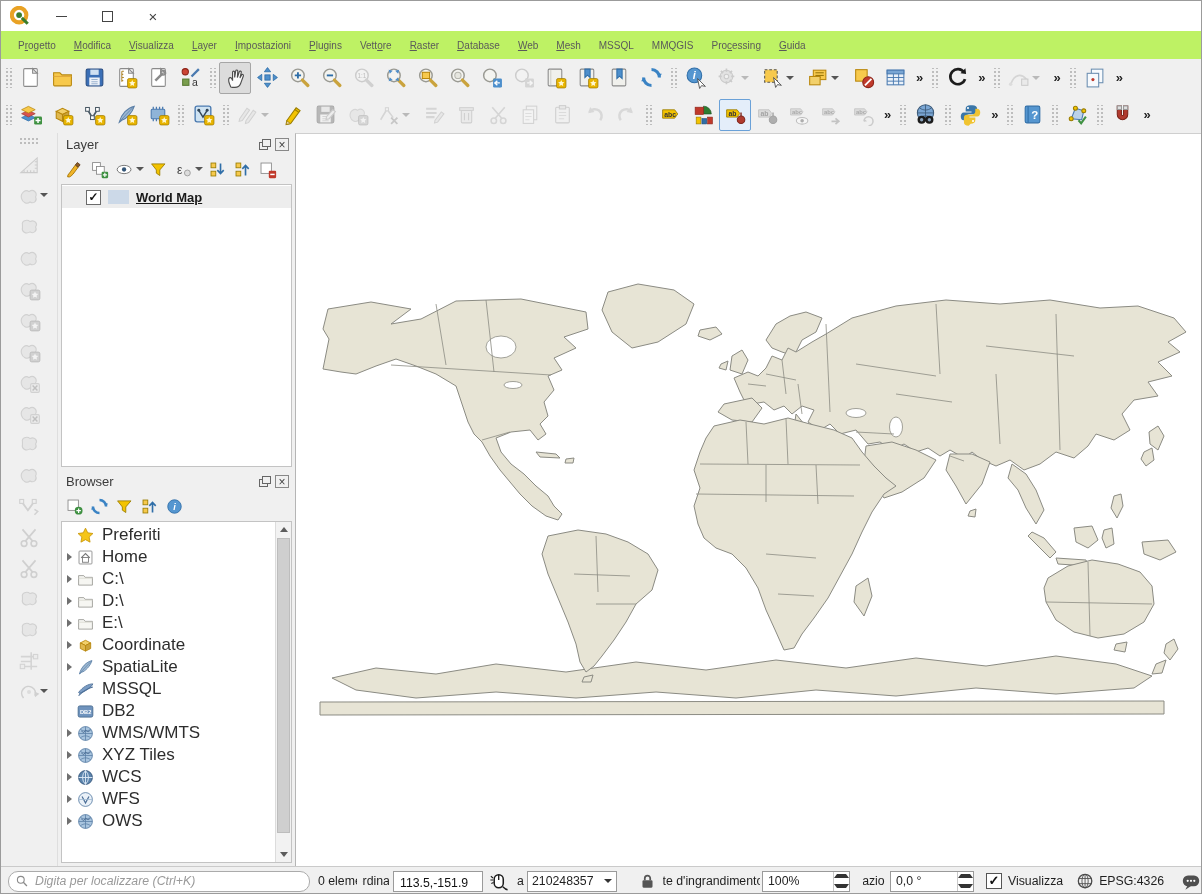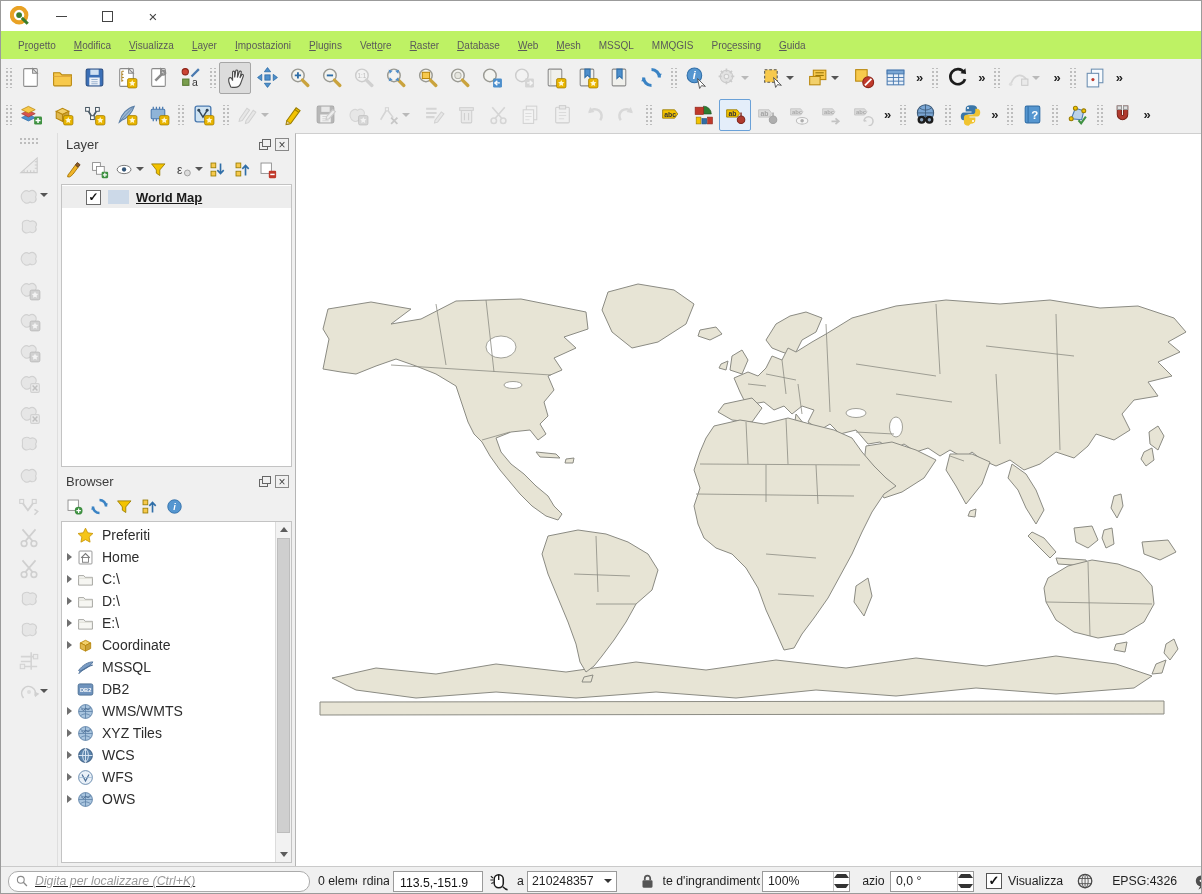--- a/index.html
+++ b/index.html
@@ -56,33 +56,33 @@
   
   .lrow{height:22px;display:flex;align-items:center;background:#ededed;margin-top:1px;}
   .lchk{width:13px;height:13px;border:1px solid #6b6b6b;background:#fff;margin-left:24px;font-size:12px;line-height:12px;text-align:center;color:#111;font-weight:bold;}
   .lswatch{width:21px;height:14px;margin-left:7px;}
   .lname{margin-left:7px;font-size:13px;font-weight:bold;text-decoration:underline;color:#1a1a1a;}
   
   .brow{height:22px;display:flex;align-items:center;}
   .barrow{width:14px;display:flex;justify-content:center;flex:none;}
   .tri{width:0;height:0;border-top:4px solid transparent;border-bottom:4px solid transparent;border-left:5px solid #6f6f6f;}
   .bicon{width:19px;height:19px;flex:none;margin-right:7px;}
-  .blabel{font-size:14px;color:#2d2d2d;white-space:nowrap;text-align:center;}
+  .blabel{font-size:17px;color:#2d2d2d;white-space:nowrap;text-align:center;}
   .sbar{position:absolute;right:0;top:0;bottom:0;width:15px;background:#f2f2f2;border-left:1px solid #dcdcdc;}
   .sarrow{height:15px;display:flex;align-items:center;justify-content:center;}
   .sarrow .t{width:0;height:0;border-left:4px solid transparent;border-right:4px solid transparent;}
   .sarrow.up .t{border-bottom:5px solid #5c5c5c;}
   .sarrow.down .t{border-top:5px solid #5c5c5c;position:absolute;bottom:5px;}
   .sthumb{position:absolute;left:1px;right:1px;top:16px;height:293px;background:#cfcfcf;border:1px solid #bdbdbd;}
   
   .canvas{flex:1;background:#fff;position:relative;border-left:1px solid #b5b5b5;border-top:1px solid #cfcfcf;}
   .canvas svg{position:absolute;inset:0;}
   
   .statusbar{height:28px;background:#f0f0f0;border-top:1px solid #cacaca;display:flex;align-items:center;font-size:12.3px;color:#1f1f1f;padding:0 4px;}
-  .locator{width:300px;height:19px;border:1px solid #ababab;border-radius:10px;background:#fff;display:flex;align-items:center;margin-left:3px;flex:none;text-decoration:underline;}
+  .locator{width:300px;height:19px;border:1px solid #ababab;border-radius:10px;background:#fff;display:flex;align-items:center;margin-left:3px;flex:none;}
   .locator .ig{width:15px;height:15px;margin:0 3px 0 6px;}
   .locator input{border:none;outline:none;flex:1;font-size:12.3px;font-family:"Liberation Sans",sans-serif;background:transparent;color:#333;}
   .locator input::placeholder{font-style:italic;color:#9a9a9a;}
   .clip{overflow:hidden;display:inline-flex;white-space:nowrap;flex:none;}
   .clip span{white-space:nowrap;display:inline-block;}
   .clip.cSel{width:39px;}
   .clip.cCoord{width:27px;margin-left:5px;}.clip.cCoord span{margin-left:-22px;}
   .clip.cScale{width:8px;margin-left:8px;}.clip.cScale span{margin-left:-24px;}
   .clip.cMag{width:97px;margin-left:7px;}.clip.cMag span{margin-left:-21px;}
   .clip.cRot{width:22px;margin-left:13px;}.clip.cRot span{margin-left:-20px;}
@@ -1107,20 +1107,32 @@
                 <span class="bicon">
                   <svg viewBox="0 0 22 22" width="100%" height="100%">
                     <path d="M5,8 l6,-3 6,3 -6,3 Z" fill="#f2d06b" stroke="#b8860b"></path>
                     <path d="M5,8 v6.5 l6,3 v-6.5 Z" fill="#e0b84e" stroke="#b8860b"></path>
                     <path d="M17,8 v6.5 l-6,3 v-6.5 Z" fill="#caa23a" stroke="#b8860b"></path>
                   </svg>
                 </span>
                 <span class="blabel">Coordinate</span>
               </div>
               <div class="brow">
+                <span class="barrow">
+                  <span class="tri"></span>
+                </span>
+                <span class="bicon">
+                  <svg viewBox="0 0 22 22" width="100%" height="100%">
+                    <path d="M4,18.5 C6,10.5 12,4.5 18.5,3 C16.5,9.5 10.5,15.5 6.5,16.5 Z" fill="#9db8d2" stroke="#5b7fa6"></path>
+                    <path d="M4.5,18 C8.5,13 13.5,8 17.5,4" fill="none" stroke="#5b7fa6" stroke-width=".8"></path>
+                  </svg>
+                </span>
+                <span class="blabel">SpatiaLite</span>
+              </div>
+              <div class="brow">
                 <span class="barrow"></span>
                 <span class="bicon">
                   <svg viewBox="0 0 22 22" width="100%" height="100%">
                     <path d="M3,14.5 C7.5,8 14.5,4.5 19.5,4.5 C17.5,9 10,13.5 4,15.5 Z" fill="#7a9cc4" stroke="#4a6d96"></path>
                     <path d="M3,18 C8.5,12.5 15.5,9 19.5,8" stroke="#4a6d96" fill="none" stroke-width="1.2"></path>
                   </svg>
                 </span>
                 <span class="blabel">MSSQL</span>
               </div>
               <div class="brow">
@@ -1376,21 +1388,21 @@
     </div>
     <div class="chk" style="margin-left:12px">✓</div>
     <span style="margin-left:6px">Visualizza</span>
     <span class="sic" style="margin-left:13px">
         <svg viewBox="0 0 22 22" width="100%" height="100%">
           <circle cx="10.5" cy="10.5" r="7.8" fill="none" stroke="#4a4a4a" stroke-width="1.5"></circle>
           <ellipse cx="10.5" cy="10.5" rx="3.6" ry="7.8" fill="none" stroke="#4a4a4a"></ellipse>
           <path d="M3,7.5 h15 M3,13.5 h15 M10.5,2.7 v15.6" stroke="#4a4a4a"></path>
         </svg>
       </span>
-    <span style="margin-left:17px">EPSG:4326</span>
+    <span style="margin-left:4px">EPSG:4326</span>
     <span class="sic" style="margin-left:16px;width:22px">
         <svg viewBox="0 0 22 22" width="100%" height="100%">
           <rect x="1.5" y="4" width="19" height="12.5" rx="6" fill="#4f4f4f"></rect>
           <path d="M7,15.5 l-2.5,5 6.5,-4.2 Z" fill="#4f4f4f"></path>
           <circle cx="7.2" cy="10.2" r="1.3" fill="#fff"></circle>
           <circle cx="11" cy="10.2" r="1.3" fill="#fff"></circle>
           <circle cx="14.8" cy="10.2" r="1.3" fill="#fff"></circle>
         </svg>
       </span>
     <div class="grip"></div>

